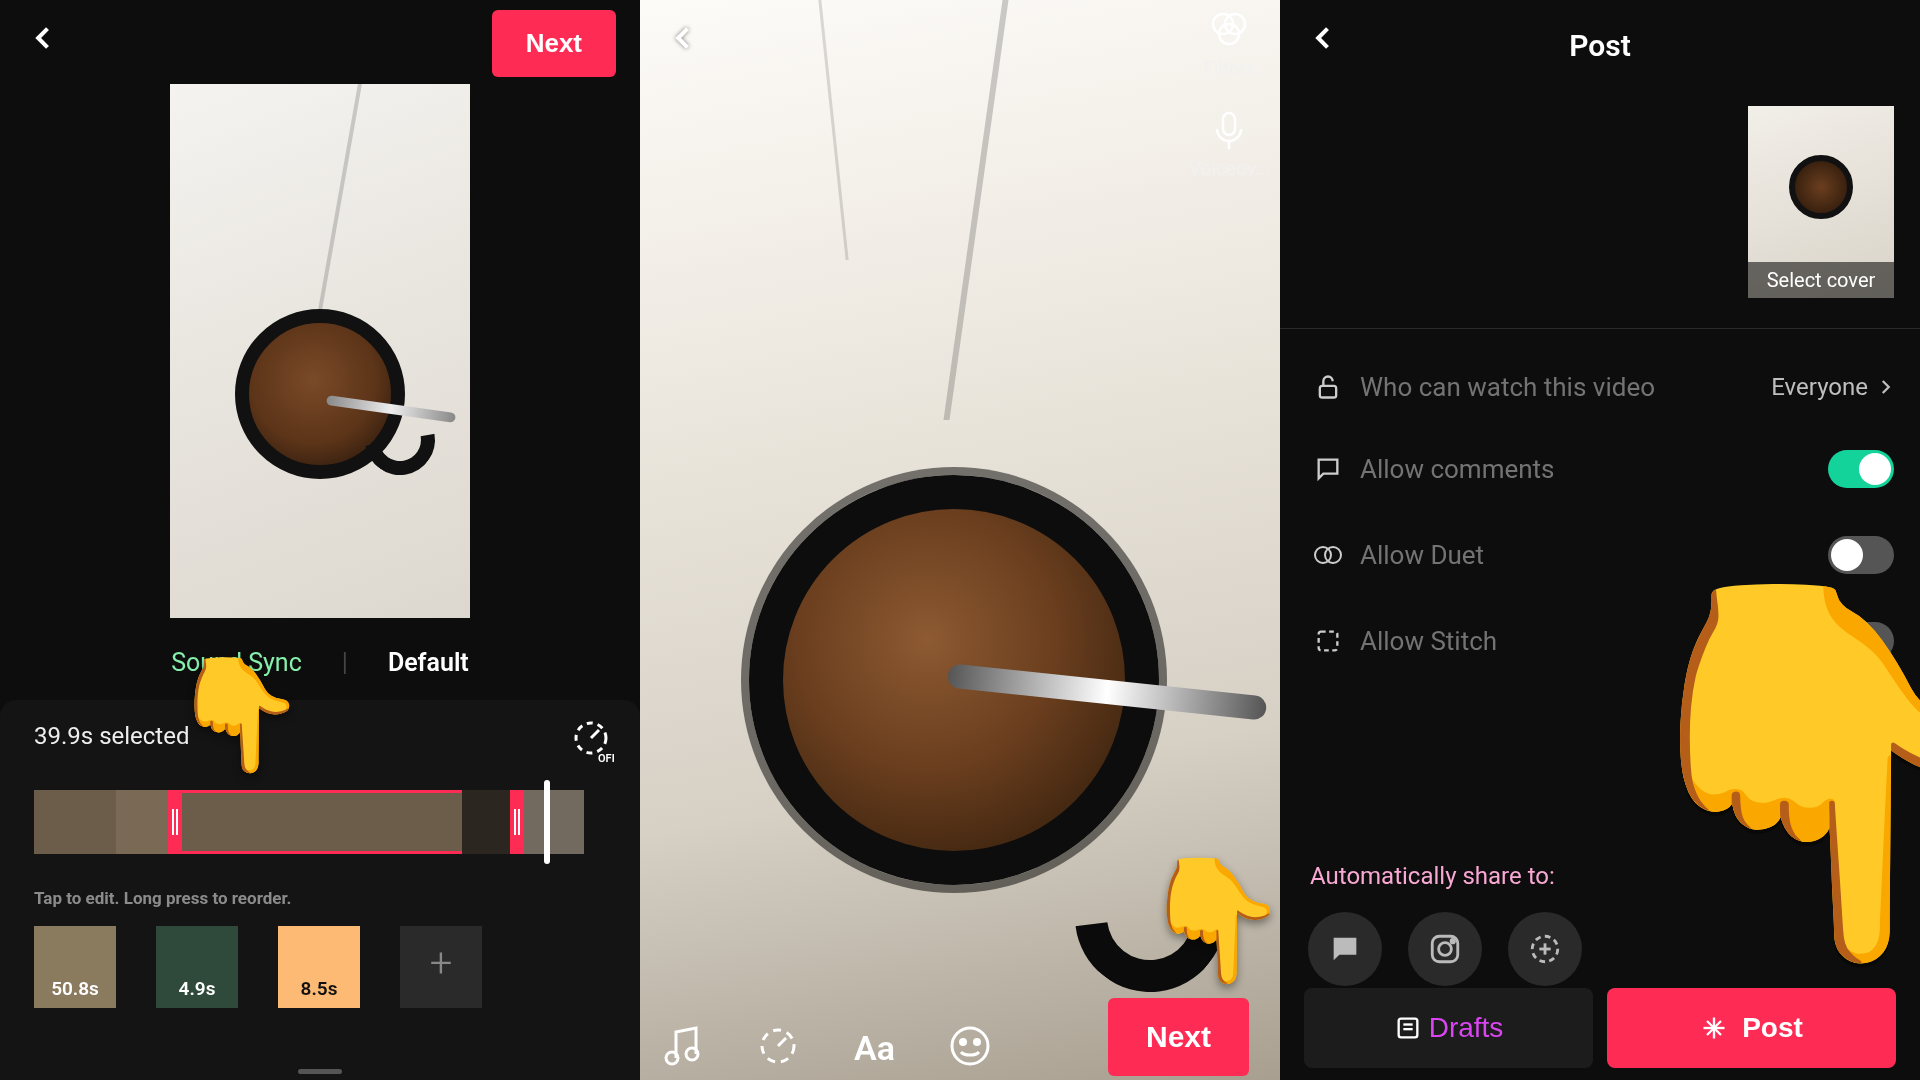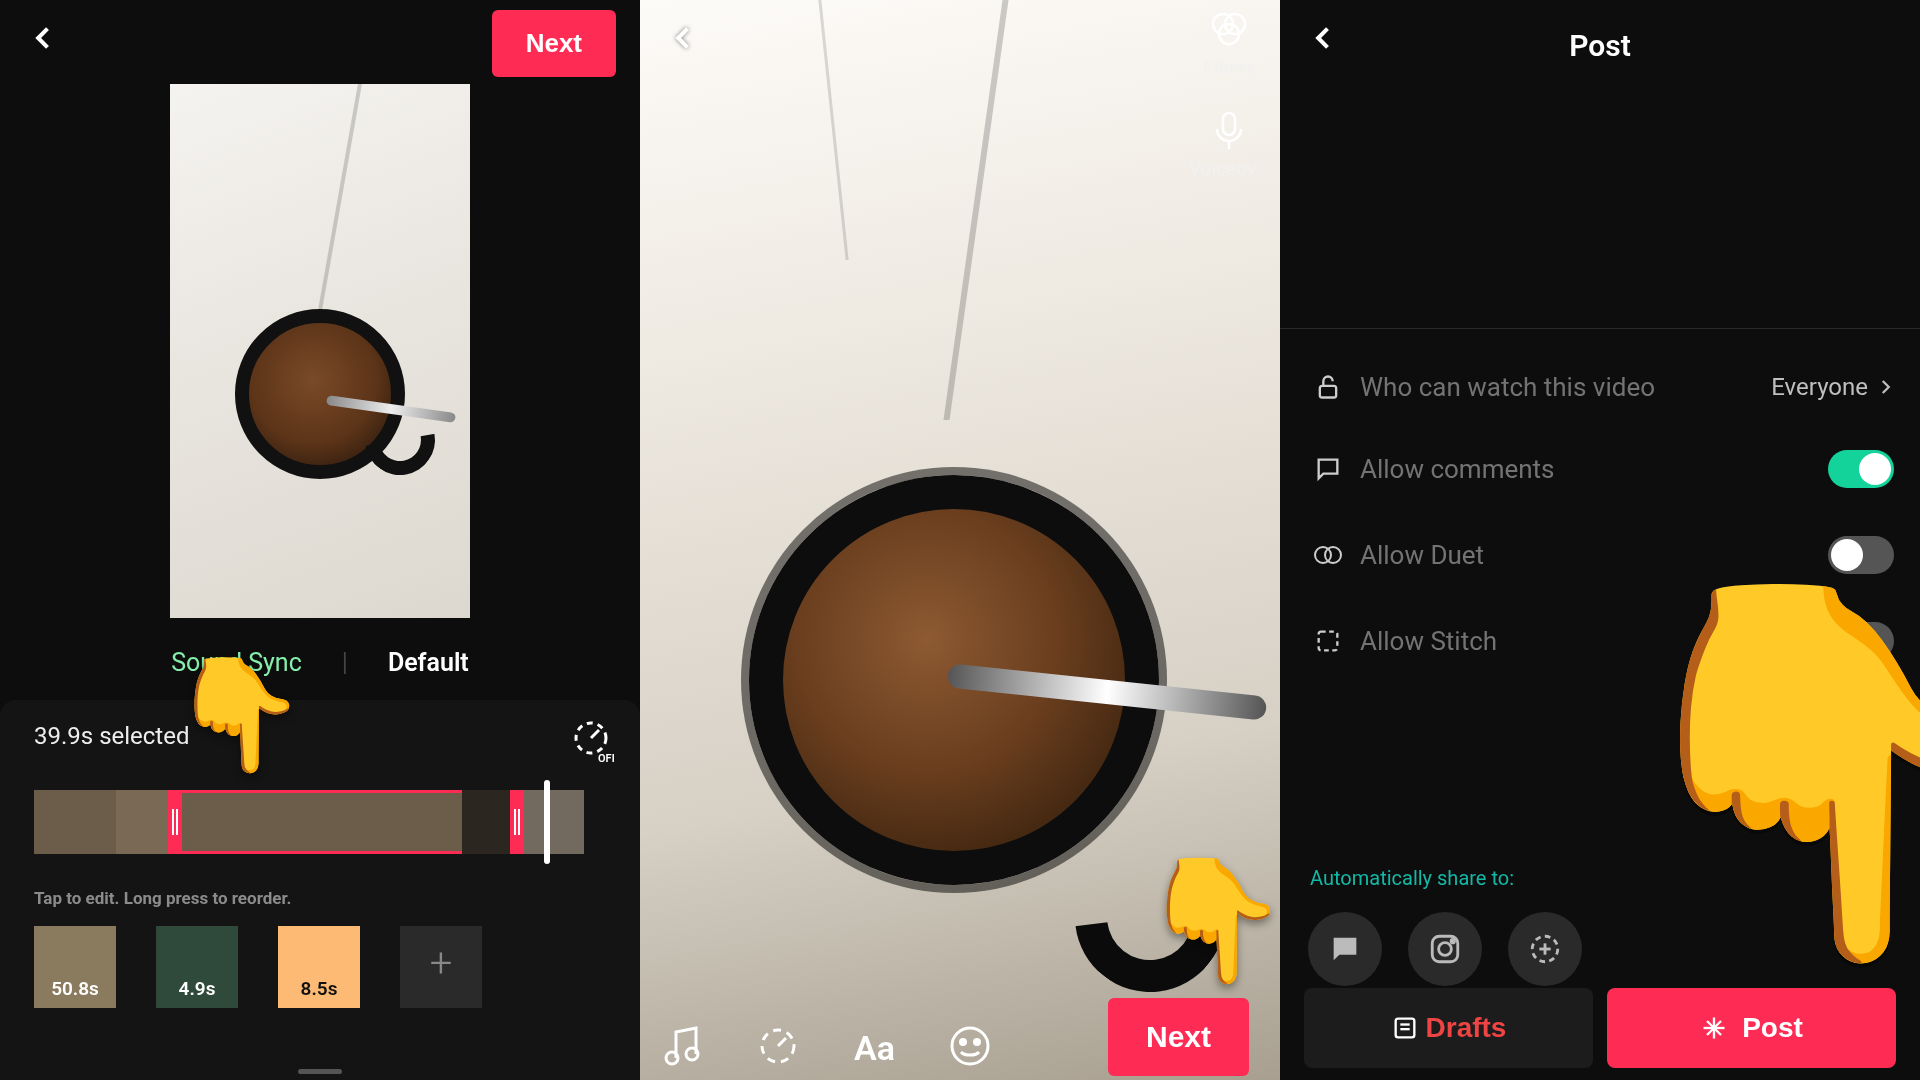--- a/index.html
+++ b/index.html
@@ -116,26 +116,26 @@
   .rows{ position:absolute; top:348px; left:26px; right:26px;}
   .row{ display:flex; align-items:center; padding:24px 0; font-size:26px;}
   .row .ricon{ width:44px; display:flex; justify-content:center;}
   .row .rlabel{ flex:1; padding-left:10px; color:#737373;}
   .row .rval{ color:#bfbfbf; font-size:24px; display:flex; align-items:center; gap:8px;}
   .toggle{ width:66px; height:38px; background:#555; border-radius:20px; position:relative; cursor:pointer;}
   .toggle .knob{ position:absolute; top:3px; left:3px; width:32px; height:32px; background:#fff; border-radius:50%; transition:none;}
   .toggle.on{ background:#14d39a;}
   .toggle.on .knob{ left:31px;}
 
-  .auto-share{ position:absolute; bottom:190px; left:30px; color:#14b8a6; font-size:20px;}
+  .auto-share{ position:absolute; bottom:190px; left:30px; color:#f9a8d4; font-size:24px;}
   .share-icons{ position:absolute; bottom:94px; left:28px; display:flex; gap:26px;}
   .share-circle{ width:74px; height:74px; border-radius:50%; background:#2a2a2a; display:flex; align-items:center; justify-content:center;}
 
   .bottom-actions{ position:absolute; bottom:12px; left:24px; right:24px; display:flex; gap:14px;}
-  .drafts-btn{ flex:1; background:#1c1c1c; color:#ef4444; border:none; border-radius:8px; padding:24px 0; font-size:28px; font-weight:700; display:flex; align-items:center; justify-content:center; gap:7px; cursor:pointer;}
+  .drafts-btn{ flex:1; background:#1c1c1c; color:#d946ef; border:none; border-radius:8px; padding:24px 0; font-size:28px; font-weight:400; display:flex; align-items:center; justify-content:center; gap:7px; cursor:pointer;}
   .post-btn{ flex:1; background:#fe2c55; color:#fff; border:none; border-radius:8px; padding:24px 0; font-size:28px; font-weight:600; display:flex; align-items:center; justify-content:center; gap:14px; cursor:pointer;}
 
   
   .pointer{ position:absolute; font-size:120px; pointer-events:none; text-shadow:0 4px 8px rgba(0,0,0,0.4);}
 </style>
 </head>
 <body>
 
 <div class="panel">
   <div class="chevron-back">
@@ -272,20 +272,24 @@
 
 <div class="panel">
   <div class="chevron-back">
     <svg viewBox="0 0 24 24">
         <polyline points="15 4 7 12 15 20"></polyline>
       </svg>
   </div>
   <div class="p3-title">Post</div>
 
 
+  <div class="cover-thumb">
+    <div class="mini-cup"></div>
+    <div class="cover-lbl">Select cover</div>
+  </div>
 
   <div class="divider-h"></div>
 
   <div class="rows">
     <div class="row">
       <div class="ricon">
         <svg width="28" height="28" viewBox="0 0 24 24" fill="none" stroke="#ccc" stroke-width="2">
             <rect x="5" y="11" width="14" height="10" rx="2"></rect>
             <path d="M8 11V7a4 4 0 0 1 8 0"></path>
           </svg>

